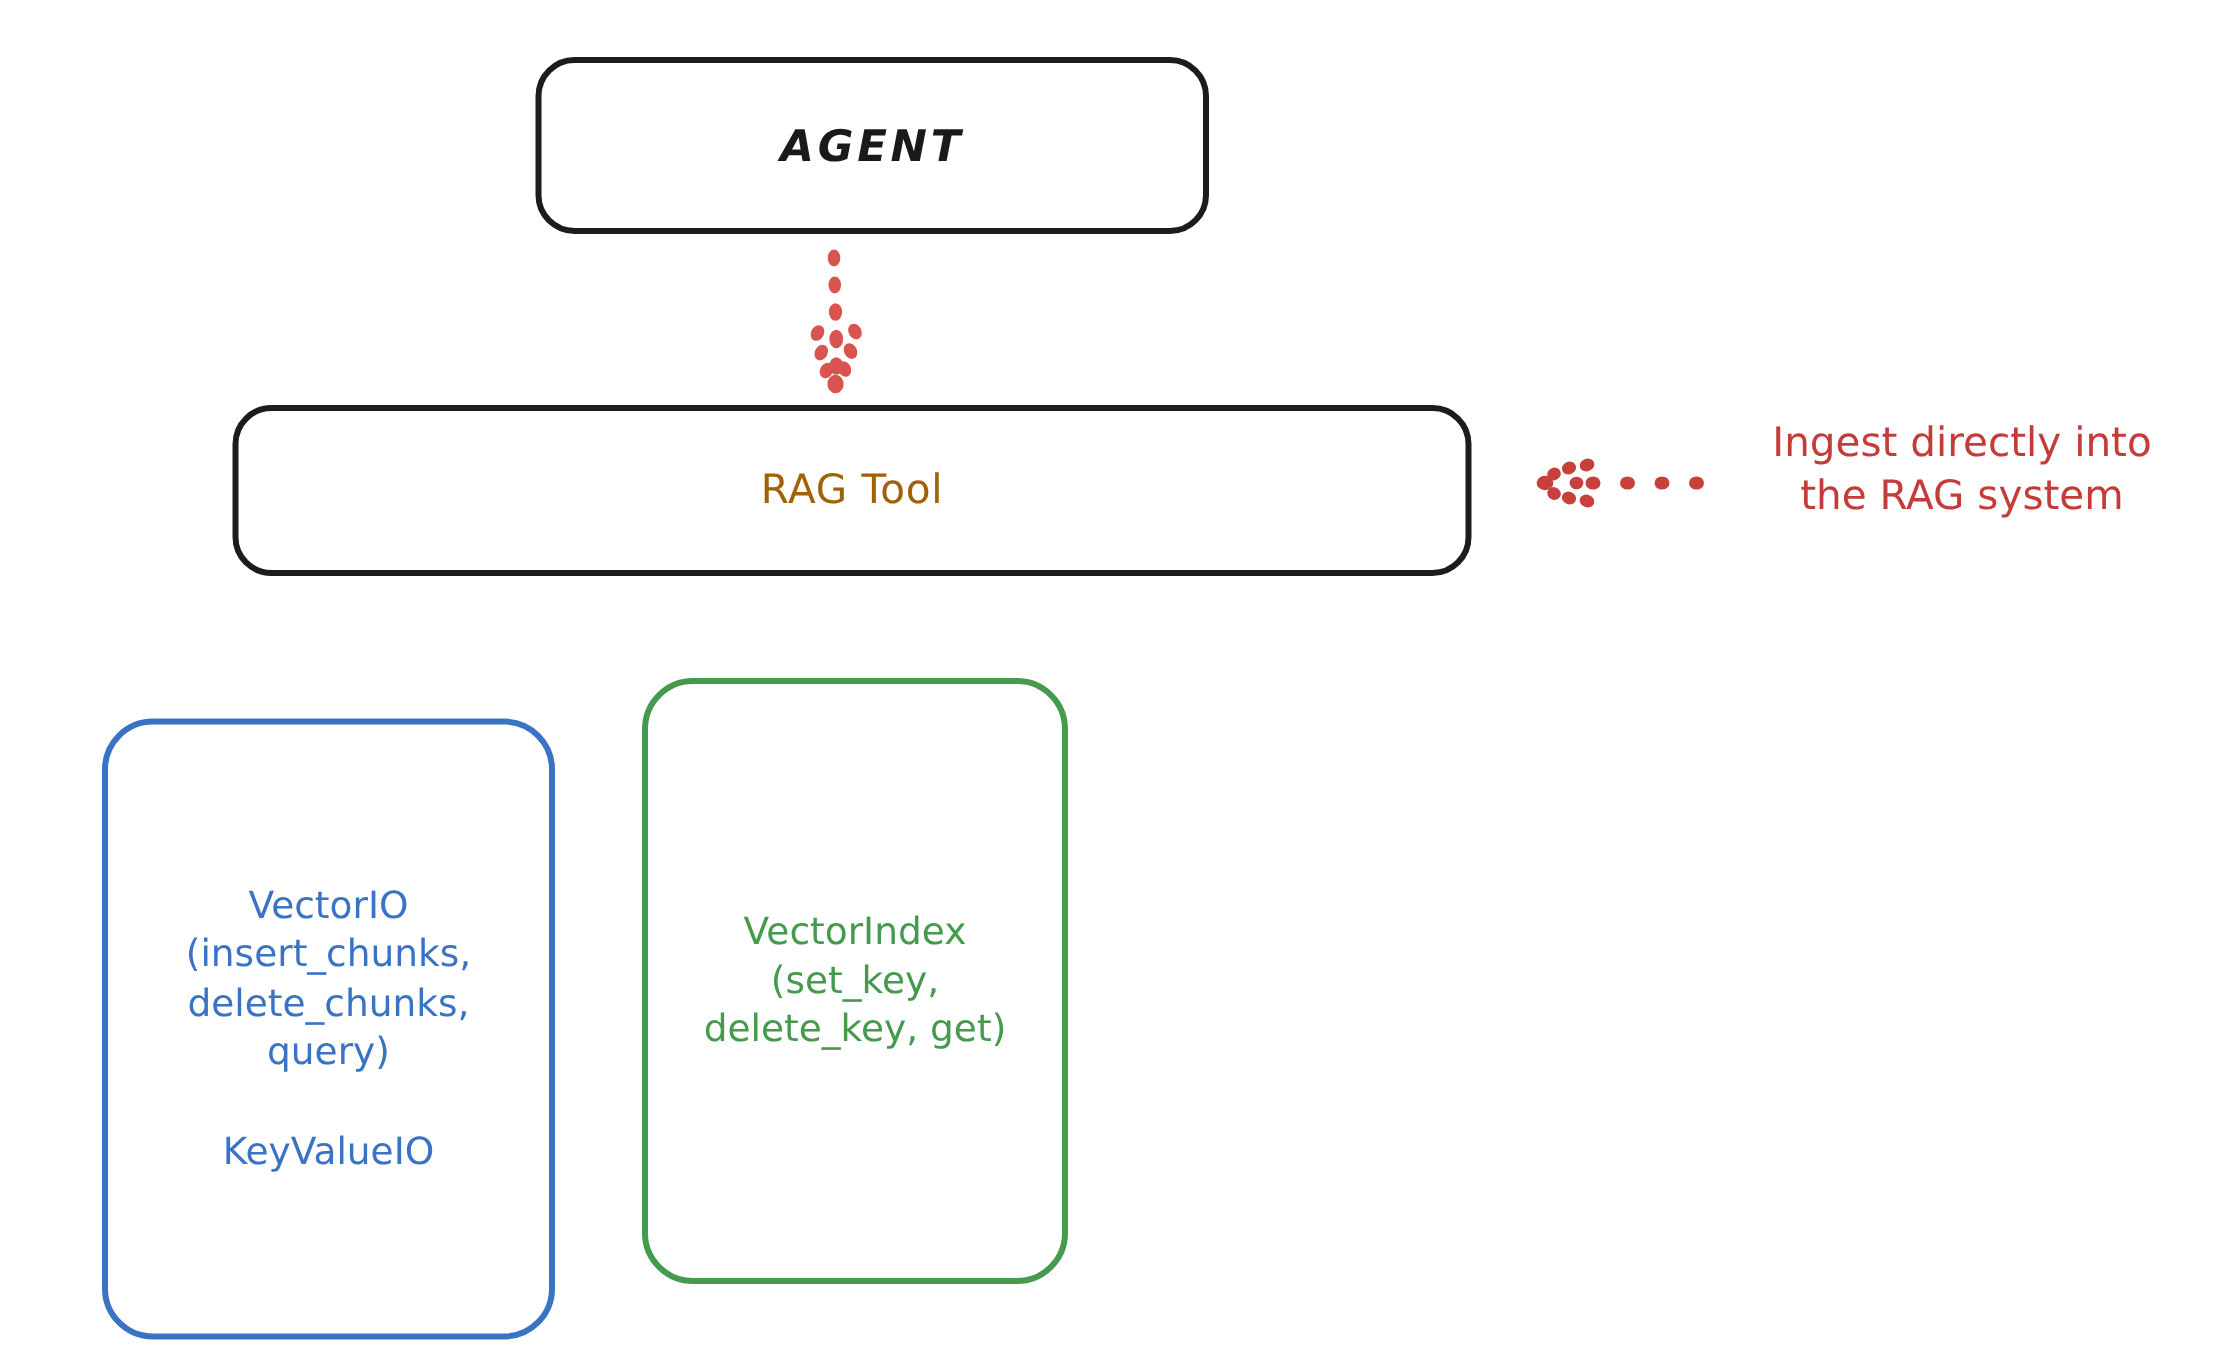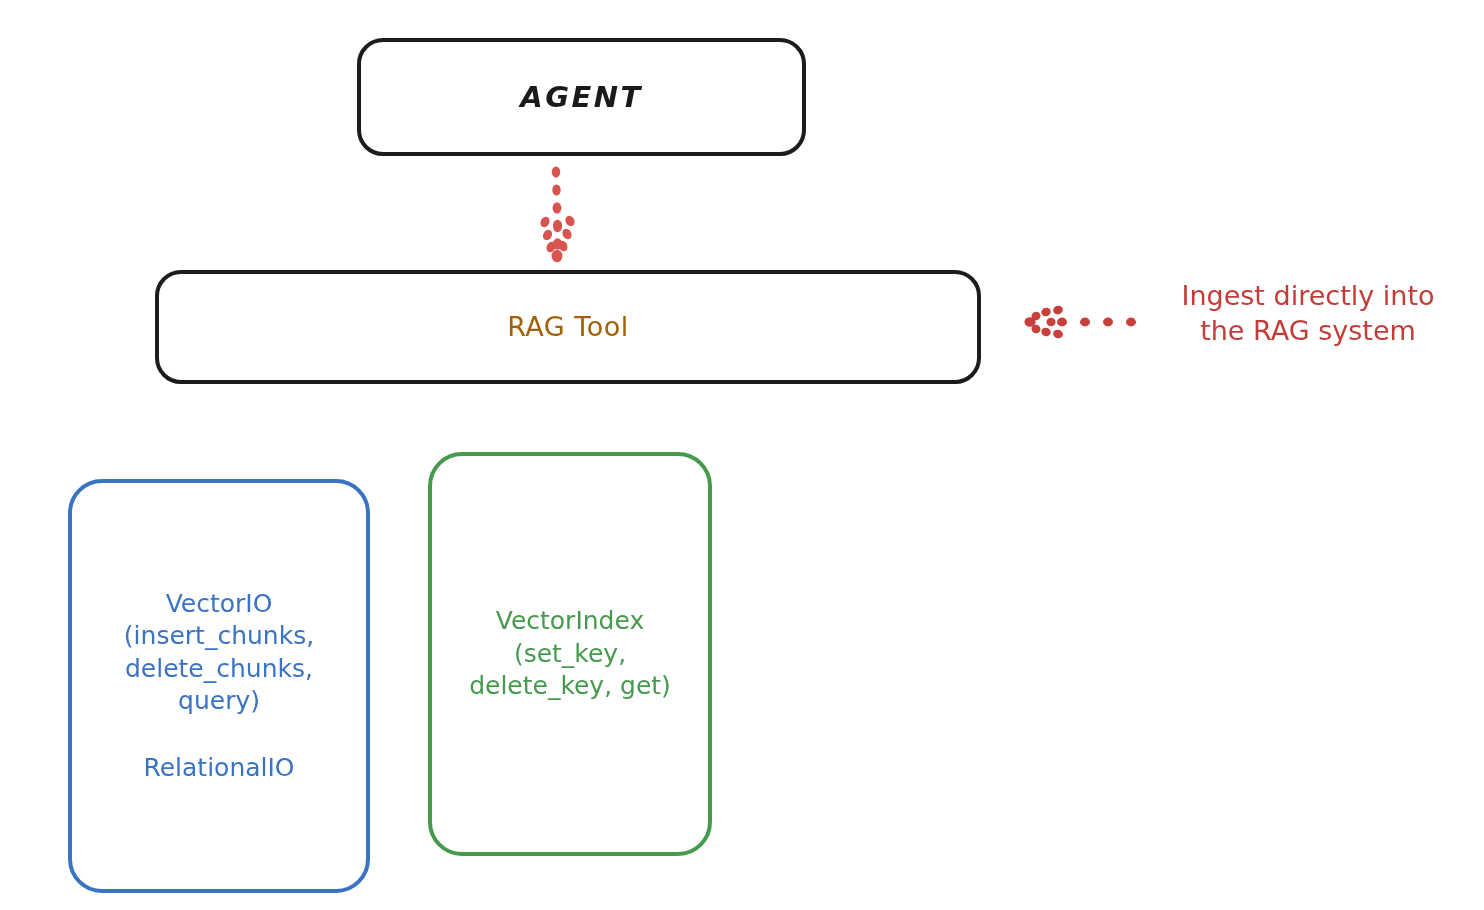--- a/index.html
+++ b/index.html
@@ -190,21 +190,21 @@
 
   <div class="node" id="rag-tool-node">
     <span class="node-label">RAG Tool</span>
   </div>
 
   <div class="node provider-node" id="vector-io-node">
     <span class="api-label">VectorIO
 (insert_chunks,
 delete_chunks,
 query)</span>
-    <span class="index-label">RelationalIO</span>
+    <span class="index-label">KeyValueIO</span>
   </div>
 
   <div class="node provider-node" id="key-value-io-node">
     <span class="api-label">VectorIndex
 (set_key,
 delete_key, get)</span>
   </div>
 
 
   <div id="ingest-annotation">Ingest directly into

